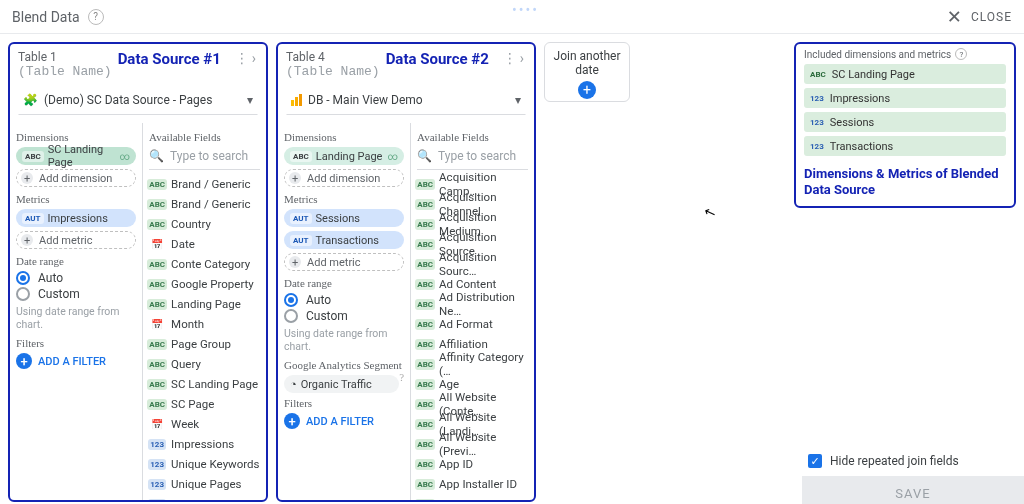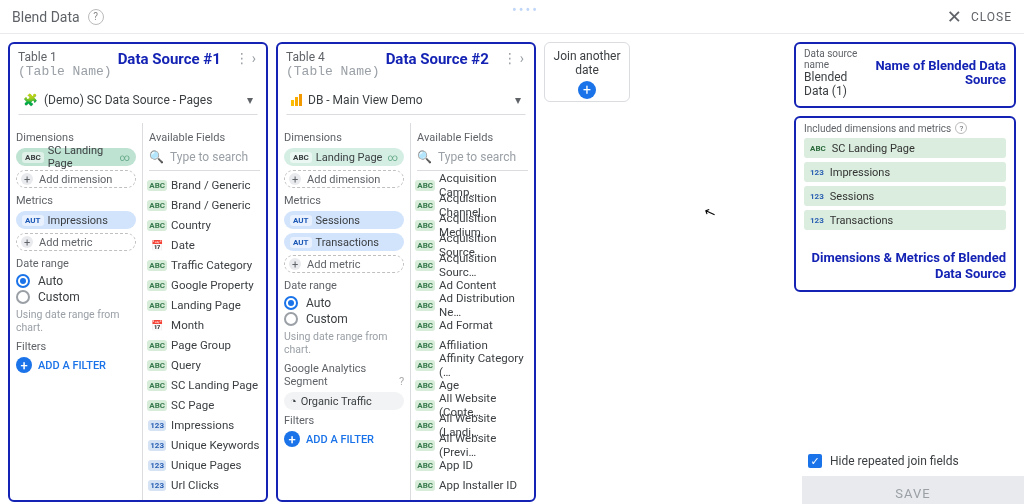--- a/index.html
+++ b/index.html
@@ -40,21 +40,21 @@
   .thead .annot { color:var(--annot); font-weight:700; font-size:15px; margin-left:6px;}
   .thead .menu { margin-left:auto; color:#9aa0a6; font-size:14px; letter-spacing:1px; cursor:pointer;}
   .thead .chev { color:#9aa0a6; font-size:14px; padding:0 2px; cursor:pointer;}
 
   .src-select { margin:4px 8px 8px; border:1px solid transparent; border-bottom:1px solid var(--border); display:flex; align-items:center; height:30px; gap:6px; padding:0 4px; }
   .src-select .caret { margin-left:auto; color:#5f6368; }
 
   .cols { display:flex; flex:1; min-height:0; }
   .cleft { width:52%; padding:4px 6px; border-right:1px solid var(--border); overflow:auto; }
   .cright { width:48%; padding:4px 6px; overflow:auto; }
-  .sec-label { color:#5f6368; font-size:11px; margin:4px 0 4px;}
+  .sec-label { color:#5f6368; font-size:11px; margin:4px 0 4px;font-family:Liberation Serif, serif;}
   .sec-label .qicon { float:right; color:#aaa;}
 
   .pill { height:18px; border-radius:9px; display:flex; align-items:center; padding:0 6px; font-size:11px; gap:4px; margin-bottom:4px; }
   .pill .tag { font-size:8px; font-weight:700; background:rgba(255,255,255,.5); border-radius:3px; padding:1px 3px; }
   .pill.dim { background:var(--teal-bg); }
   .pill.dim.sel { background:#bfe3d2; }
   .pill.metric { background:var(--blue-sel); }
   .pill.link::after { content:"∞"; margin-left:auto; color:#6a8; font-size:10px;}
   .addline { height:18px; border-radius:9px; border:1px dashed #c0c0c0; display:flex; align-items:center; gap:6px; padding:0 4px; font-size:11px; color:#5f6368; margin-bottom:6px; cursor:pointer;}
   .addline .plus { width:12px; height:12px; border-radius:50%; background:#e8eaed; color:#5f6368; display:flex;align-items:center;justify-content:center;font-size:11px;}
@@ -92,21 +92,21 @@
   .namebox .small { font-size:10px; color:#5f6368;}
   .namebox .row { display:flex; align-items:center;}
   .namebox .val { font-size:12px; color:#3c4043;}
   .namebox .annot { color:var(--annot); font-weight:700; font-size:13px; text-align:right; line-height:14px; margin-left:auto;}
 
   .incbox { padding:4px 8px 8px; }
   .incbox .hdr { font-size:10px; color:#5f6368; display:flex;align-items:flex-end;gap:4px;}
   .incrow { height:20px; background:var(--row-hl); border-radius:3px; display:flex; align-items:center; padding:0 6px; gap:6px; font-size:11px; margin-top:4px; color:#333;}
   .incrow .tag-abc { font-size:8px; font-weight:700; color:#2b6b3c;}
   .incrow .tag-123 { font-size:8px; font-weight:700; color:#2a5fb3;}
-  .inc-cap { color:var(--annot); font-weight:700; font-size:13px; text-align:right; line-height:16px; margin-top:20px;}
+  .inc-cap { color:var(--annot); font-weight:700; font-size:13px; text-align:left; line-height:16px; margin-top:10px;}
 
   .footer { position:absolute; bottom:0; right:0; width:222px; background:#fff; }
   .chk-row { display:flex; align-items:center; gap:8px; padding:8px 6px; font-size:12px; color:#3c4043;}
   .chk { width:14px; height:14px; background:var(--blue); border-radius:2px; display:flex;align-items:center;justify-content:center;color:#fff;font-size:11px;}
   .save { height:34px; background:#e8eaed; color:#9aa0a6; display:flex;align-items:center;justify-content:center;font-size:13px; letter-spacing:1px;}
 
   .ga-bars { display:inline-flex; align-items:flex-end; gap:1px; }
   .ga-bars span { width:3px; display:inline-block;}
   .ga-bars .b1{height:6px;background:#fbbc04;} .ga-bars .b2{height:9px;background:#f9ab00;} .ga-bars .b3{height:12px;background:#f29900;}
 
@@ -209,21 +209,21 @@
             <div class="frow">
               <span class="ficon">
                 <span class="badge-cal"></span>
               </span>
               <span>Date</span>
             </div>
             <div class="frow">
               <span class="ficon">
                 <span class="badge-abc">ABC</span>
               </span>
-              <span>Traffic Category</span>
+              <span>Conte Category</span>
             </div>
             <div class="frow">
               <span class="ficon">
                 <span class="badge-abc">ABC</span>
               </span>
               <span>Google Property</span>
             </div>
             <div class="frow">
               <span class="ficon">
                 <span class="badge-abc">ABC</span>
@@ -252,20 +252,26 @@
               <span class="ficon">
                 <span class="badge-abc">ABC</span>
               </span>
               <span>SC Landing Page</span>
             </div>
             <div class="frow">
               <span class="ficon">
                 <span class="badge-abc">ABC</span>
               </span>
               <span>SC Page</span>
+            </div>
+            <div class="frow">
+              <span class="ficon">
+                <span class="badge-cal"></span>
+              </span>
+              <span>Week</span>
             </div>
             <div class="frow">
               <span class="ficon">
                 <span class="badge-123">123</span>
               </span>
               <span>Impressions</span>
             </div>
             <div class="frow">
               <span class="ficon">
                 <span class="badge-123">123</span>
@@ -474,29 +480,20 @@
 
   <div class="panel join-another">
     <div>Join another</div>
     <div>date</div>
     <div class="plus-c">+</div>
   </div>
 
   <span class="cursor-arr">↖</span>
 
   <div class="rcol">
-    <div class="panel namebox annotated">
-      <div class="row">
-        <div>
-          <div class="small">Data source name</div>
-          <div class="val">Blended Data (1)</div>
-        </div>
-        <div class="annot">Name of Blended Data Source</div>
-      </div>
-    </div>
 
     <div class="panel incbox annotated">
       <div class="hdr">
           <span>Included dimensions and metrics</span>
           <span style="border:1px solid #bbb;border-radius:50%;width:12px;height:12px;display:inline-flex;align-items:center;justify-content:center;font-size:8px;">?</span>
         </div>
       <div id="incrows">
           <div class="incrow">
             <span class="tag-abc">ABC</span>
             <span>SC Landing Page</span>

